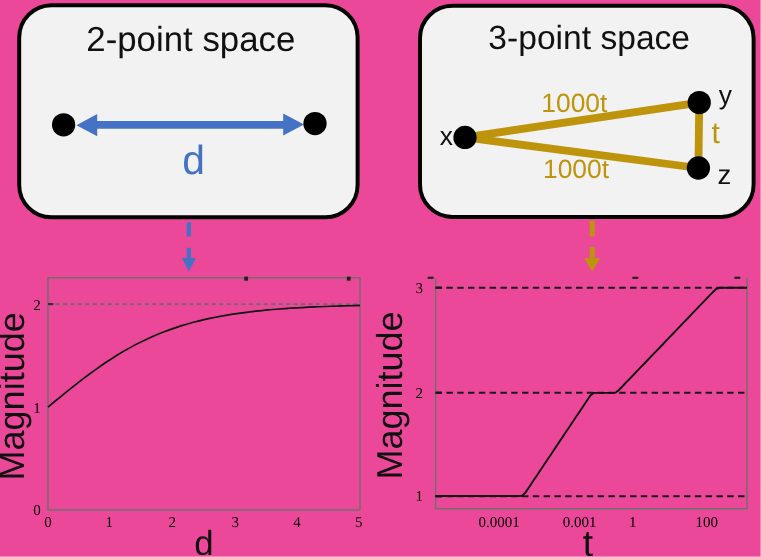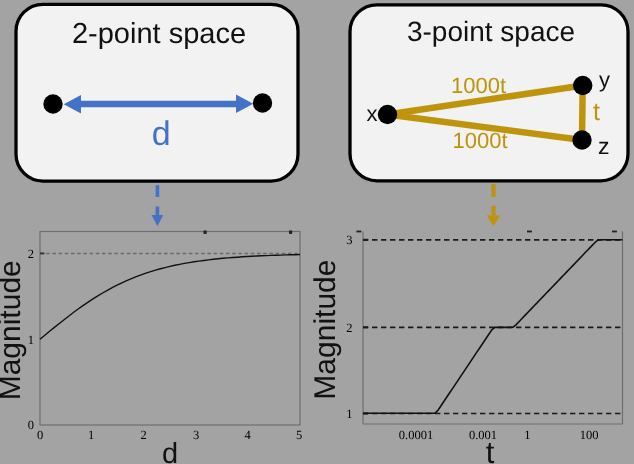--- a/index.html
+++ b/index.html
@@ -1,16 +1,16 @@
 <!DOCTYPE html>
 <html><head>
 <meta charset="utf-8">
 <style>
   html,body{margin:0;padding:0;background:#ffffff;}
-  #stage{position:relative;width:634px;height:464px;background:#a3a3a3;overflow:hidden;}
+  #stage{position:relative;width:634px;height:464px;background:#ec4899;overflow:hidden;}
   svg{display:block;}
   text{font-family:"Liberation Sans",sans-serif;}
   .tick{font-family:"Liberation Serif",serif;fill:#000;}
 </style>
 </head>
 <body>
 <div id="stage">
 <svg width="634" height="464" viewBox="0 0 634 464" text-rendering="geometricPrecision">
 
   <rect x="16" y="4.3" width="282" height="176.8" rx="27" ry="27" fill="#f2f2f2" stroke="#000000" stroke-width="3.3"></rect>

